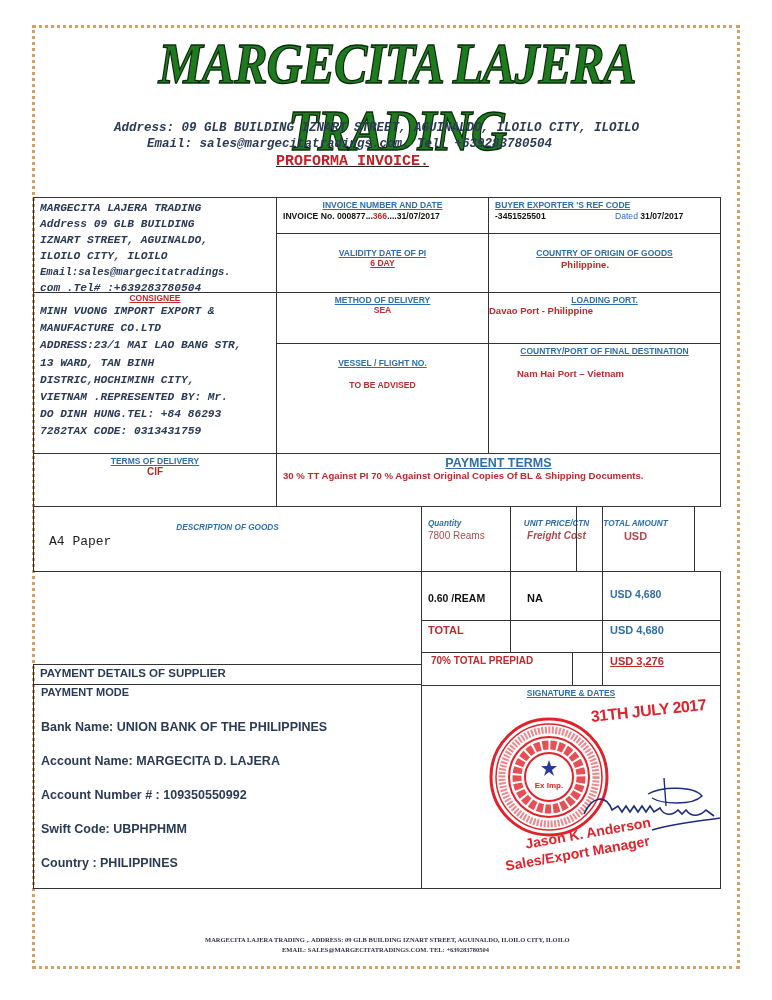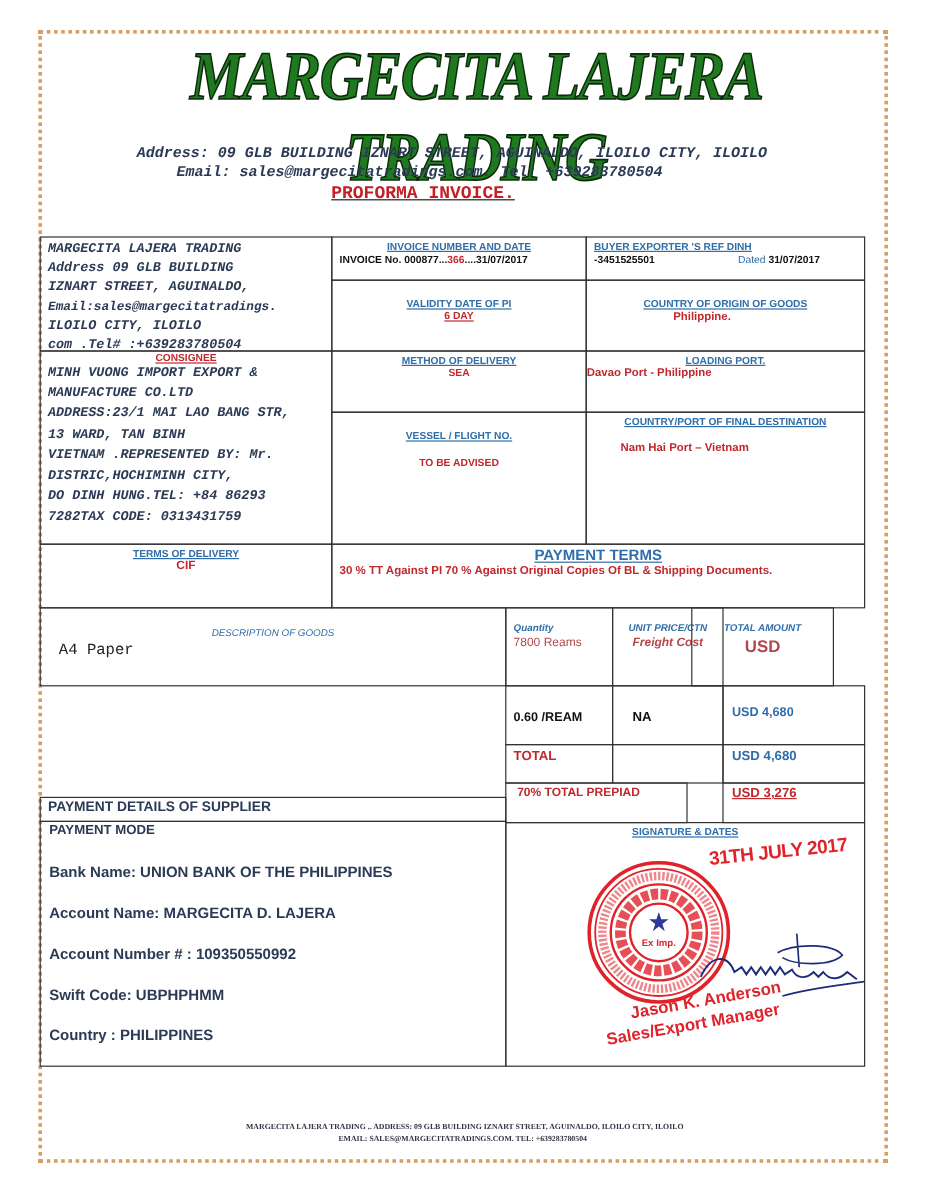--- a/index.html
+++ b/index.html
@@ -32,49 +32,49 @@
 <div class="abs addr2 mono">Email: sales@margecitatradings.com. Tel: +639283780504</div>
 <div class="abs pi-title mono">PROFORMA INVOICE.</div>
 
 <div class="grid">
 
   <div class="cell" style="left:0;top:0;width:244px;height:96px;">
     <div class="shipper mono">
       <div>MARGECITA  LAJERA TRADING</div>
       <div>Address  09 GLB BUILDING</div>
       <div>IZNART STREET, AGUINALDO,</div>
+      <div>ILOILO CITY, ILOILO</div>
       <div style="font-size:10.6px;">Email:sales@margecitatradings.</div>
-      <div>ILOILO CITY, ILOILO</div>
       <div>com .Tel# :+639283780504</div>
     </div>
   </div>
 
   <div class="cell" style="left:0;top:95px;width:244px;height:162px;">
     <div class="consignee-lbl">CONSIGNEE</div>
     <div class="shipper mono" style="line-height:17.2px;padding-top:0;">
       <div>MINH VUONG IMPORT EXPORT &amp;</div>
       <div>MANUFACTURE CO.LTD</div>
       <div>ADDRESS:23/1 MAI LAO BANG STR,</div>
       <div>13 WARD, TAN BINH</div>
+      <div>DISTRIC,HOCHIMINH CITY,</div>
       <div>VIETNAM .REPRESENTED BY: Mr.</div>
-      <div>DISTRIC,HOCHIMINH CITY,</div>
       <div>DO DINH HUNG.TEL:  +84 86293</div>
       <div>7282TAX CODE: 0313431759</div>
     </div>
   </div>
 
   <div class="cell" style="left:243px;top:0;width:213px;height:37px;">
     <div class="hdr" style="margin-top:2px;">INVOICE NUMBER AND DATE</div>
     <div style="font-size:8.6px;font-weight:bold;color:#111;padding-left:6px;margin-top:1px;">
       <span>INVOICE No. 000877...</span><span class="red">366</span><span>....31/07/2017</span>
     </div>
   </div>
 
   <div class="cell" style="left:455px;top:0;width:233px;height:37px;">
-    <div class="hdr" style="text-align:left;padding-left:6px;margin-top:2px;">BUYER EXPORTER 'S REF DINH</div>
+    <div class="hdr" style="text-align:left;padding-left:6px;margin-top:2px;">BUYER EXPORTER 'S REF CODE</div>
     <div style="font-size:8.6px;font-weight:bold;color:#111;padding-left:6px;margin-top:1px;position:relative;">
       <span>-3451525501</span>
       <span style="position:absolute;left:126px;"><span class="blue" style="font-weight:normal;">Dated</span>&nbsp;<span>31/07/2017</span></span>
     </div>
   </div>
 
   <div class="cell" style="left:243px;top:36px;width:213px;height:60px;">
     <div class="hdr" style="margin-top:14px;">VALIDITY DATE OF PI</div>
     <div class="red" style="text-align:center;font-size:8.6px;text-decoration:underline;">6 DAY</div>
   </div>
@@ -108,34 +108,34 @@
     <div class="hdr" style="margin-top:2px;">TERMS OF DELIVERY</div>
     <div class="red" style="text-align:center;font-size:10px;">CIF</div>
   </div>
 
   <div class="cell" style="left:243px;top:256px;width:445px;height:54px;">
     <div style="text-align:center;font-size:12.5px;font-weight:bold;color:#2f6ea8;text-decoration:underline;margin-top:2px;">PAYMENT TERMS</div>
     <div class="red" style="font-size:9.6px;padding-left:6px;">30 % TT Against PI 70 % Against Original Copies Of BL &amp; Shipping Documents.</div>
   </div>
 
   <div class="cell" style="left:0;top:309px;width:389px;height:66px;">
-    <div style="font-size:8.2px;font-weight:normal;font-style:italic;color:#2f6ea8;text-align:center;margin-top:16px;">DESCRIPTION OF GOODS</div>
+    <div style="font-size:8.2px;font-weight:bold;font-style:italic;color:#2f6ea8;text-align:center;margin-top:16px;">DESCRIPTION OF GOODS</div>
     <div class="mono" style="font-size:13px;color:#222;padding-left:15px;margin-top:2px;">A4 Paper</div>
   </div>
   <div class="cell" style="left:388px;top:309px;width:90px;height:66px;">
     <div style="font-size:8.2px;font-weight:bold;font-style:italic;color:#2f6ea8;padding-left:6px;margin-top:12px;">Quantity</div>
     <div style="font-size:10px;color:#b5464e;padding-left:6px;margin-top:2px;">7800 Reams</div>
   </div>
   <div class="cell" style="left:477px;top:309px;width:93px;height:66px;">
     <div style="font-size:8.2px;font-weight:bold;font-style:italic;color:#2f6ea8;text-align:center;margin-top:12px;">UNIT PRICE/CTN</div>
     <div style="font-size:10px;font-style:italic;font-weight:bold;color:#b5464e;text-align:center;margin-top:2px;">Freight  Cost</div>
   </div>
   <div class="cell" style="left:543px;top:309px;width:119px;height:66px;">
     <div style="font-size:8.2px;font-weight:bold;font-style:italic;color:#2f6ea8;text-align:center;margin-top:12px;">TOTAL AMOUNT</div>
-    <div class="red" style="font-size:14px;text-align:center;margin-top:2px;color:#b5464e;">USD</div>
+    <div class="red" style="font-size:11px;text-align:center;margin-top:2px;color:#b5464e;">USD</div>
   </div>
 
 
   <div class="cell" style="left:388px;top:374px;width:90px;height:50px;">
     <div style="font-size:10.5px;font-weight:bold;color:#111;padding-left:6px;margin-top:20px;">0.60 /REAM</div>
   </div>
   <div class="cell" style="left:477px;top:374px;width:93px;height:50px;">
     <div style="font-size:11px;font-weight:bold;color:#111;padding-left:16px;margin-top:20px;">NA</div>
   </div>
   <div class="cell" style="left:569px;top:374px;width:119px;height:50px;">

